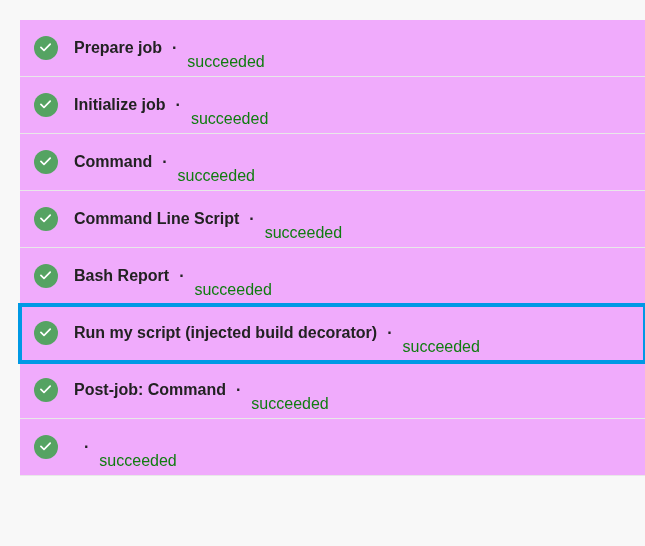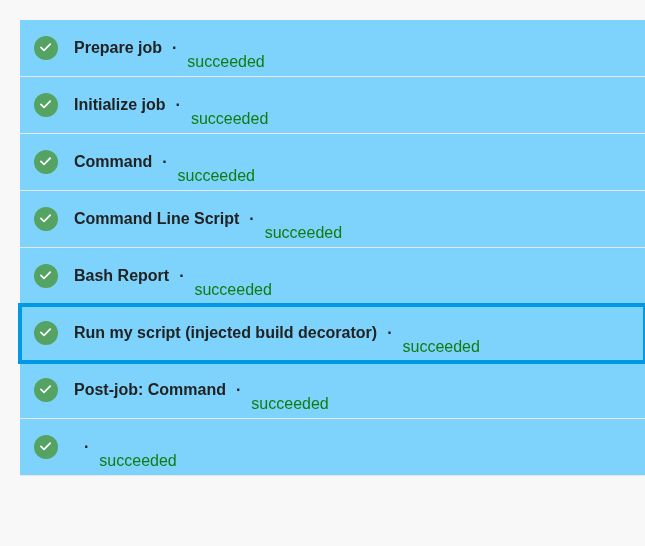--- a/index.html
+++ b/index.html
@@ -9,21 +9,21 @@
     }
     body {
       font-family: "Segoe UI", -apple-system, BlinkMacSystemFont, sans-serif;
       background: #f8f8f8;
       width: 645px;
       height: 546px;
       padding: 20px 0 20px 20px;
       overflow: hidden;
     }
     .steps-list {
-      background: #7dd3fc;
+      background: #f0abfc;
     }
     .step-row {
       display: flex;
       align-items: center;
       padding: 16px 14px;
       border-bottom: 1px solid #e8e8e8;
       position: relative;
     }
     .step-row.highlighted {
       outline: 4px solid #0099e5;

